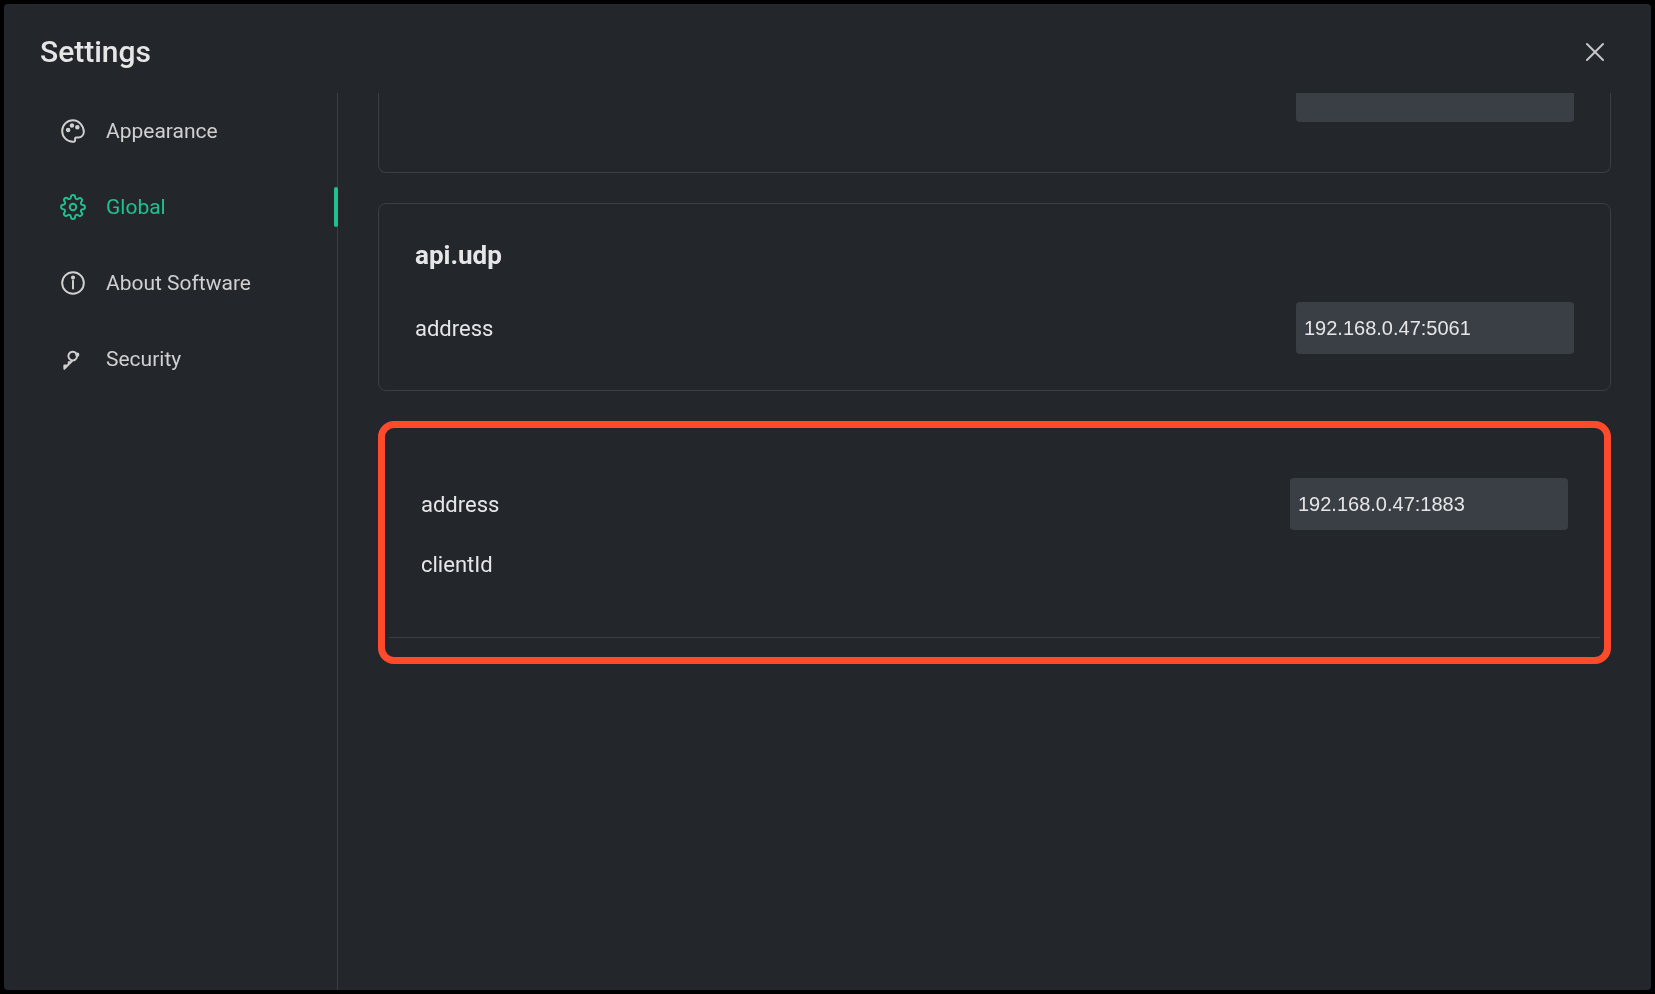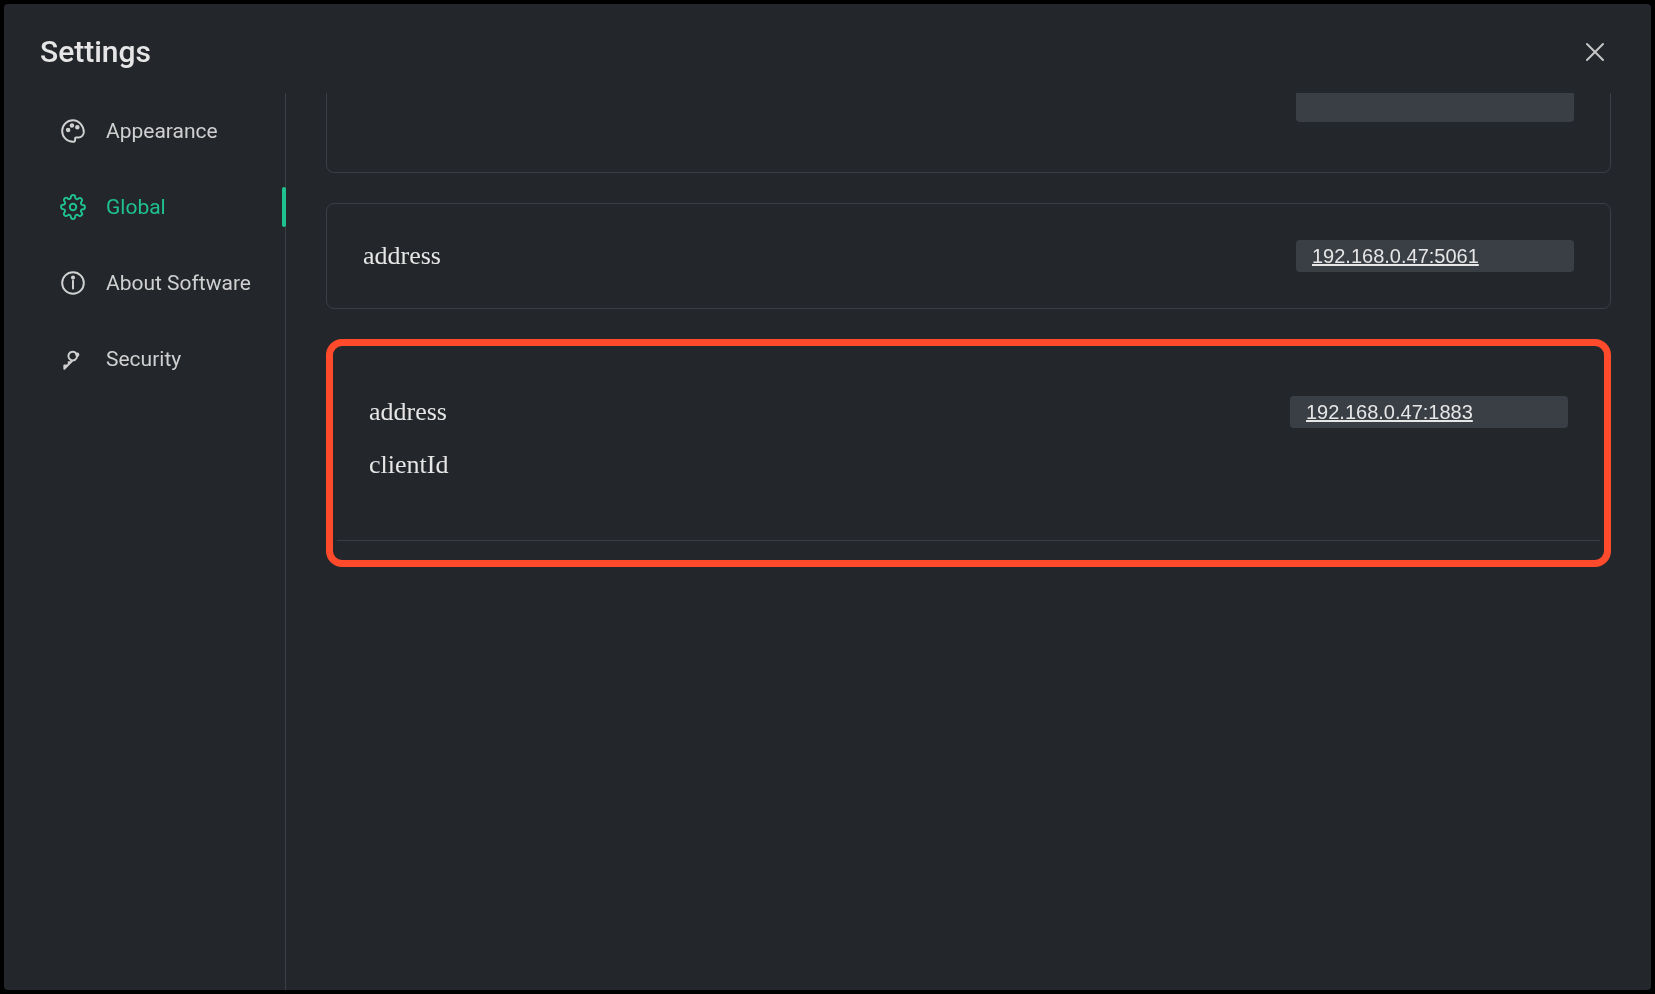--- a/index.html
+++ b/index.html
@@ -49,21 +49,21 @@
     cursor: pointer;
     color: #c7c7c7;
   }
   .close-btn svg { display: block; }
   .body {
     display: flex;
     flex: 1;
     min-height: 0;
   }
   .sidebar {
-    width: 282px;
+    width: 334px;
     padding-left: 56px;
     border-right: 1px solid var(--panel-border);
   }
   .nav-item {
     display: flex;
     align-items: center;
     gap: 20px;
     height: 76px;
     font-size: 21px;
     color: var(--muted);
@@ -123,36 +123,34 @@
     margin: 0 0 32px 0;
   }
   .row {
     display: flex;
     align-items: center;
     justify-content: space-between;
     margin-bottom: 22px;
   }
   .row:last-child { margin-bottom: 0; }
   .row-label {
-    font-size: 26px;
+    font-size: 22px;
     font-weight: 400;
     color: var(--text);
-    font-family: Liberation Serif, serif;
   }
   .input {
     width: 278px;
-    height: 32px;
+    height: 52px;
     background: var(--input-bg);
     border: none;
     border-radius: 4px;
     color: var(--text);
     font-size: 20px;
-    padding: 0 16px;
+    padding: 0 8px;
     outline: none;
-    text-decoration: underline;
   }
   .highlight-box {
     border: 7px solid var(--highlight);
     border-radius: 16px;
     padding: 0;
     margin-top: 30px;
   }
   .highlight-box .card {
     border: none;
     margin: 0;
@@ -231,20 +229,21 @@
 
     <main class="content">
 
       <div class="card-stub">
         <div class="input-wrap">
           <input class="input" type="text" readonly="" style="">
         </div>
       </div>
 
       <section class="card">
+        <h3 class="card-title">api.udp</h3>
         <div class="row">
           <span class="row-label">address</span>
           <input class="input" type="text" value="192.168.0.47:5061" style="">
         </div>
       </section>
 
       <div class="highlight-box">
         <section class="card">
 
           <div class="row">

